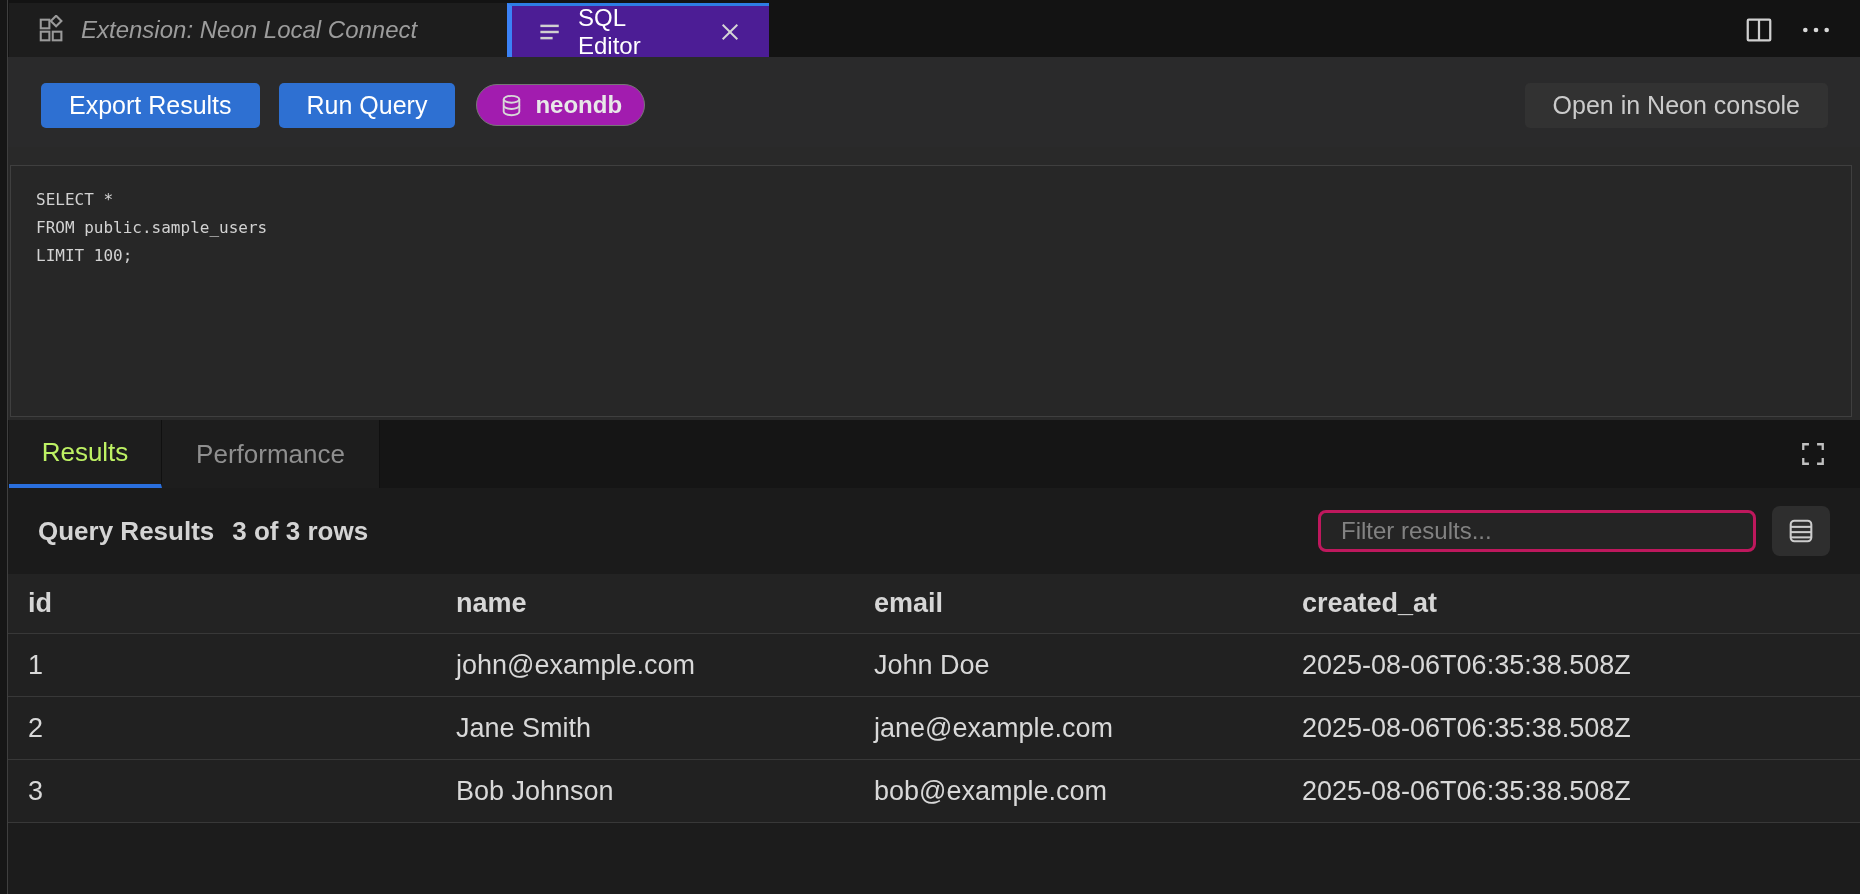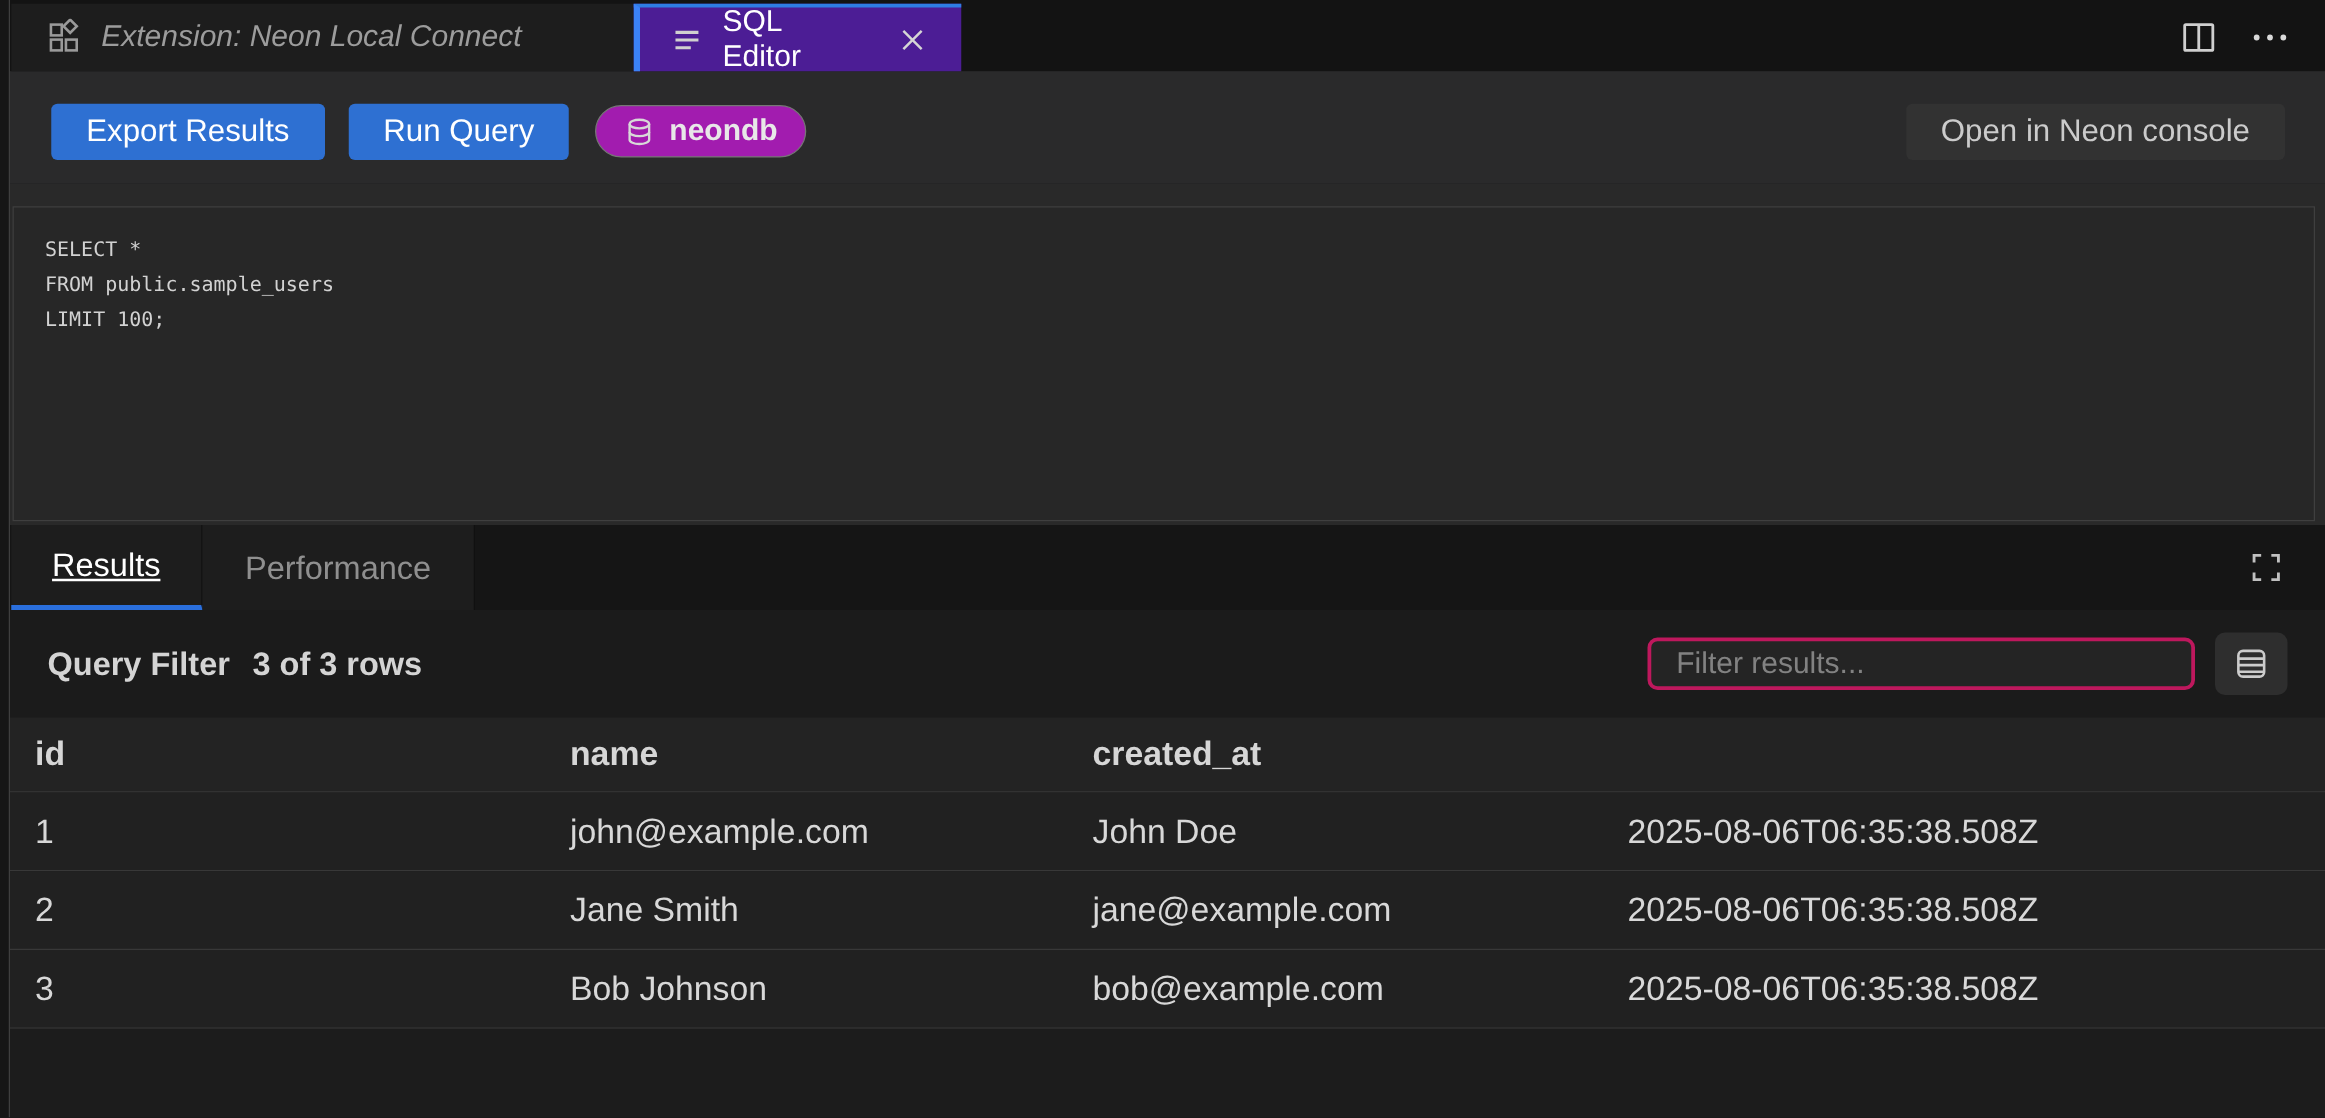--- a/index.html
+++ b/index.html
@@ -35,21 +35,21 @@
   
   .editor-wrap { height:273px; background:#292929; padding:18px 8px 0 10px; }
   .editor-box { height:252px; background:#272727; border:1px solid #3f3f3f; }
   .code { font-family:"DejaVu Sans Mono", monospace; font-size:16px; line-height:28px;
     color:#d2d2d2; padding:20px 0 0 25px; white-space:pre; outline:none; cursor:text; }
 
   
   .rtabs { height:68px; background:#151515; display:flex; align-items:stretch; padding-left:9px; }
   .rtab { display:flex; align-items:center; justify-content:center; background:#1d1d1d;
     font-size:26px; cursor:pointer; border-right:1px solid #101010; }
-  .rtab-active { width:153px; color:#ffffff; border-bottom:4px solid #2a6fdd;text-decoration:underline; }
+  .rtab-active { width:153px; color:#bef264; border-bottom:4px solid #2a6fdd; }
   .rtab-idle { width:218px; color:#8f8f8f; }
   .rtabs-spacer { flex:1; }
   .expand-wrap { display:flex; align-items:center; padding-right:34px; }
 
   .qbar { height:86px; background:#1b1b1b; display:flex; align-items:center; padding:0 30px 0 38px; }
   .qtitle { font-size:26px; font-weight:bold; color:#d4d4d4; }
   .qcount { font-size:26px; font-weight:bold; color:#d4d4d4; margin-left:18px; }
   .filter-input { margin-left:auto; width:438px; height:42px; background:#242424; border:3px solid #be185d;
     border-radius:8px; color:#cccccc; font-size:24px; font-family:inherit; padding:0 20px; outline:none; }
   .filter-input::placeholder { color:#828282; }
@@ -157,38 +157,39 @@
         <path d="M2 5.5 V2 h3.5"></path>
           <path d="M10.5 2 H14 v3.5"></path>
         <path d="M14 10.5 V14 h-3.5"></path>
           <path d="M5.5 14 H2 v-3.5"></path>
       </svg>
     </span>
   </div>
 </div>
 
 <div class="qbar">
-  <span class="qtitle">Query Filter</span>
+  <span class="qtitle">Query Results</span>
   <span class="qcount">3 of 3 rows</span>
   <input class="filter-input" type="text" placeholder="Filter results..." style="">
   <button class="iconbtn">
     <span class="icon">
       <svg width="30" height="30" viewBox="0 0 16 16" fill="none" stroke="#cccccc" stroke-width="1.1">
         <rect x="2.5" y="2.5" width="11" height="11" rx="2"></rect>
         <line x1="2.5" y1="5.8" x2="13.5" y2="5.8"></line>
         <line x1="2.5" y1="8.6" x2="13.5" y2="8.6"></line>
         <line x1="2.5" y1="11.4" x2="13.5" y2="11.4"></line>
       </svg>
     </span>
   </button>
 </div>
 
 <div class="grid-row thead">
     <div class="th">id</div>
     <div class="th">name</div>
+    <div class="th">email</div>
     <div class="th">created_at</div>
   </div>
 <div>
     <div class="grid-row tr">
       <div class="td">1</div>
       <div class="td">john@example.com</div>
       <div class="td">John Doe</div>
       <div class="td">2025-08-06T06:35:38.508Z</div>
     </div>
     <div class="grid-row tr">

